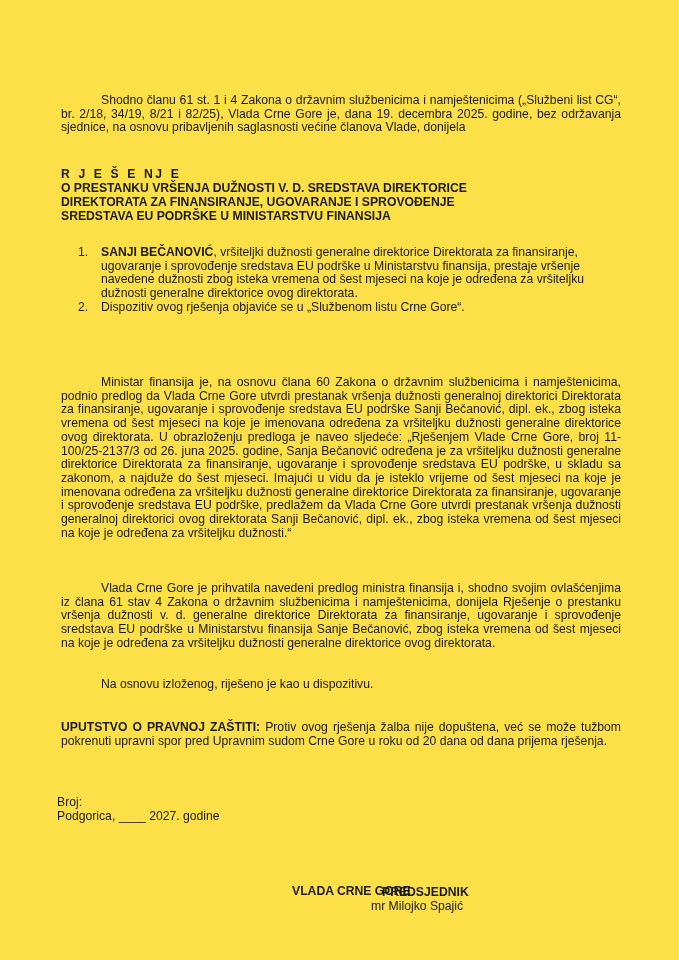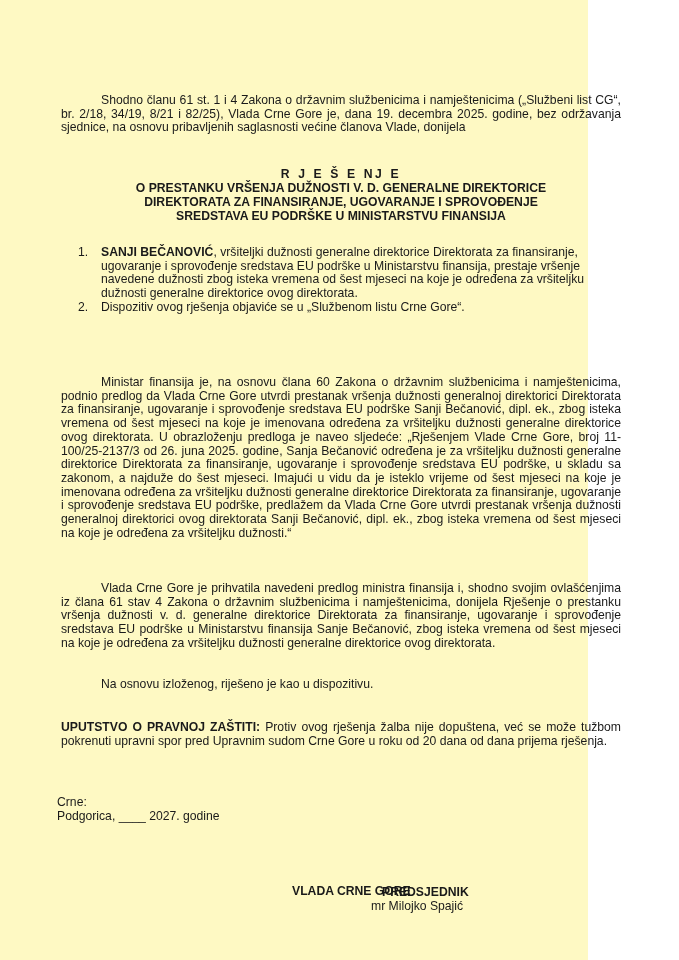--- a/index.html
+++ b/index.html
@@ -1,39 +1,39 @@
 <!DOCTYPE html>
 <html><head>
 <meta charset="utf-8">
 <style>
   html, body { margin: 0; padding: 0; background: #ffffff; }
   body { width: 679px; height: 960px; position: relative; overflow: hidden;
          font-family: "Liberation Sans", sans-serif; color: #1a1a1a; font-size: 12.2px; }
-  .page { position: absolute; left: 0; top: 0; width: 588px; height: 960px; background: #fef9c3; }
+  .page { position: absolute; left: 0; top: 0; width: 679px; height: 960px; background: #fde047; }
   .p { position: absolute; left: 61px; width: 560px; line-height: 13.7px; text-align: justify; margin: 0; }
   .indent { text-indent: 40px; }
-  .title { position: absolute; left: 61px; width: 560px; text-align: center; font-weight: bold;
+  .title { position: absolute; left: 61px; width: 560px; text-align: left; font-weight: bold;
            line-height: 13.6px; margin: 0; }
   .spaced { letter-spacing: 2.6px; }
   .list { position: absolute; left: 78px; width: 545px; margin: 0; padding: 0; list-style: none; }
   .list li { position: relative; padding-left: 23px; line-height: 13.7px; text-align: left; }
   .list .num { position: absolute; left: 0; top: 0; }
   b, .b { font-weight: bold; }
   .sig { position: absolute; margin: 0; line-height: 13.7px; }
 </style>
 </head>
 <body>
 
 <div class="page">
 
   <p class="p indent" style="top:94px;">Shodno članu 61 st. 1 i 4 Zakona o državnim službenicima i namještenicima („Službeni list CG“, br. 2/18, 34/19, 8/21 i 82/25), Vlada Crne Gore je, dana 19. decembra 2025. godine, bez održavanja sjednice, na osnovu pribavljenih saglasnosti većine članova Vlade, donijela</p>
 
   <div>
     <p class="title spaced" style="top:168px;">R J E Š E NJ E</p>
-    <p class="title" style="top:182px;">O PRESTANKU VRŠENJA DUŽNOSTI V. D. GENERALNE DIREKTORICE</p>
+    <p class="title" style="top:182px;">O PRESTANKU VRŠENJA DUŽNOSTI V. D. SREDSTAVA DIREKTORICE</p>
     <p class="title" style="top:196px;">DIREKTORATA ZA FINANSIRANJE, UGOVARANJE I SPROVOĐENJE</p>
     <p class="title" style="top:210px;">SREDSTAVA EU PODRŠKE U MINISTARSTVU FINANSIJA</p>
   </div>
 
   <ol class="list" style="top:246px;">
     <li>
       <span class="num">1.</span>
       <span class="b">SANJI BEČANOVIĆ</span><span>, vršiteljki dužnosti generalne direktorice Direktorata za finansiranje, ugovaranje i sprovođenje sredstava EU podrške u Ministarstvu finansija, prestaje vršenje navedene dužnosti zbog isteka vremena od šest mjeseci na koje je određena za vršiteljku dužnosti generalne direktorice ovog direktorata.</span>
     </li>
     <li>
@@ -42,20 +42,20 @@
     </li>
   </ol>
 
 
   <p class="p indent" style="top:376px;">Ministar finansija je, na osnovu člana 60 Zakona o državnim službenicima i namještenicima, podnio predlog da Vlada Crne Gore utvrdi prestanak vršenja dužnosti generalnoj direktorici Direktorata za finansiranje, ugovaranje i sprovođenje sredstava EU podrške Sanji Bečanović, dipl. ek., zbog isteka vremena od šest mjeseci na koje je imenovana određena za vršiteljku dužnosti generalne direktorice ovog direktorata. U obrazloženju predloga je naveo sljedeće: „Rješenjem Vlade Crne Gore, broj 11-100/25-2137/3 od 26. juna 2025. godine, Sanja Bečanović određena je za vršiteljku dužnosti generalne direktorice Direktorata za finansiranje, ugovaranje i sprovođenje sredstava EU podrške, u skladu sa zakonom, a najduže do šest mjeseci. Imajući u vidu da je isteklo vrijeme od šest mjeseci na koje je imenovana određena za vršiteljku dužnosti generalne direktorice Direktorata za finansiranje, ugovaranje i sprovođenje sredstava EU podrške, predlažem da Vlada Crne Gore utvrdi prestanak vršenja dužnosti generalnoj direktorici ovog direktorata Sanji Bečanović, dipl. ek., zbog isteka vremena od šest mjeseci na koje je određena za vršiteljku dužnosti.“</p>
   <p class="p indent" style="top:582px;">Vlada Crne Gore je prihvatila navedeni predlog ministra finansija i, shodno svojim ovlašćenjima iz člana 61 stav 4 Zakona o državnim službenicima i namještenicima, donijela Rješenje o prestanku vršenja dužnosti v. d. generalne direktorice Direktorata za finansiranje, ugovaranje i sprovođenje sredstava EU podrške u Ministarstvu finansija Sanje Bečanović, zbog isteka vremena od šest mjeseci na koje je određena za vršiteljku dužnosti generalne direktorice ovog direktorata.</p>
   <p class="p indent" style="top:678px;">Na osnovu izloženog, riješeno je kao u dispozitivu.</p>
 
   <p class="p" style="top:721px;"><span class="b">UPUTSTVO O PRAVNOJ ZAŠTITI:</span><span> Protiv ovog rješenja žalba nije dopuštena, već se može tužbom pokrenuti upravni spor pred Upravnim sudom Crne Gore u roku od 20 dana od dana prijema rješenja.</span></p>
 
-  <p class="sig" style="left:57px; top:796px;">Crne:</p>
+  <p class="sig" style="left:57px; top:796px;">Broj:</p>
   <p class="sig" style="left:57px; top:810px;">Podgorica, ____  2027. godine</p>
 
   <p class="sig b" style="left:292px; top:859px;margin-top:26px;">VLADA CRNE GORE</p>
   <p class="sig b" style="left:382px; top:886px;text-align:center;">PREDSJEDNIK</p>
   <p class="sig" style="left:371px; top:900px;text-align:right;">mr Milojko Spajić</p>
 
 </div>
 
 </body></html>

